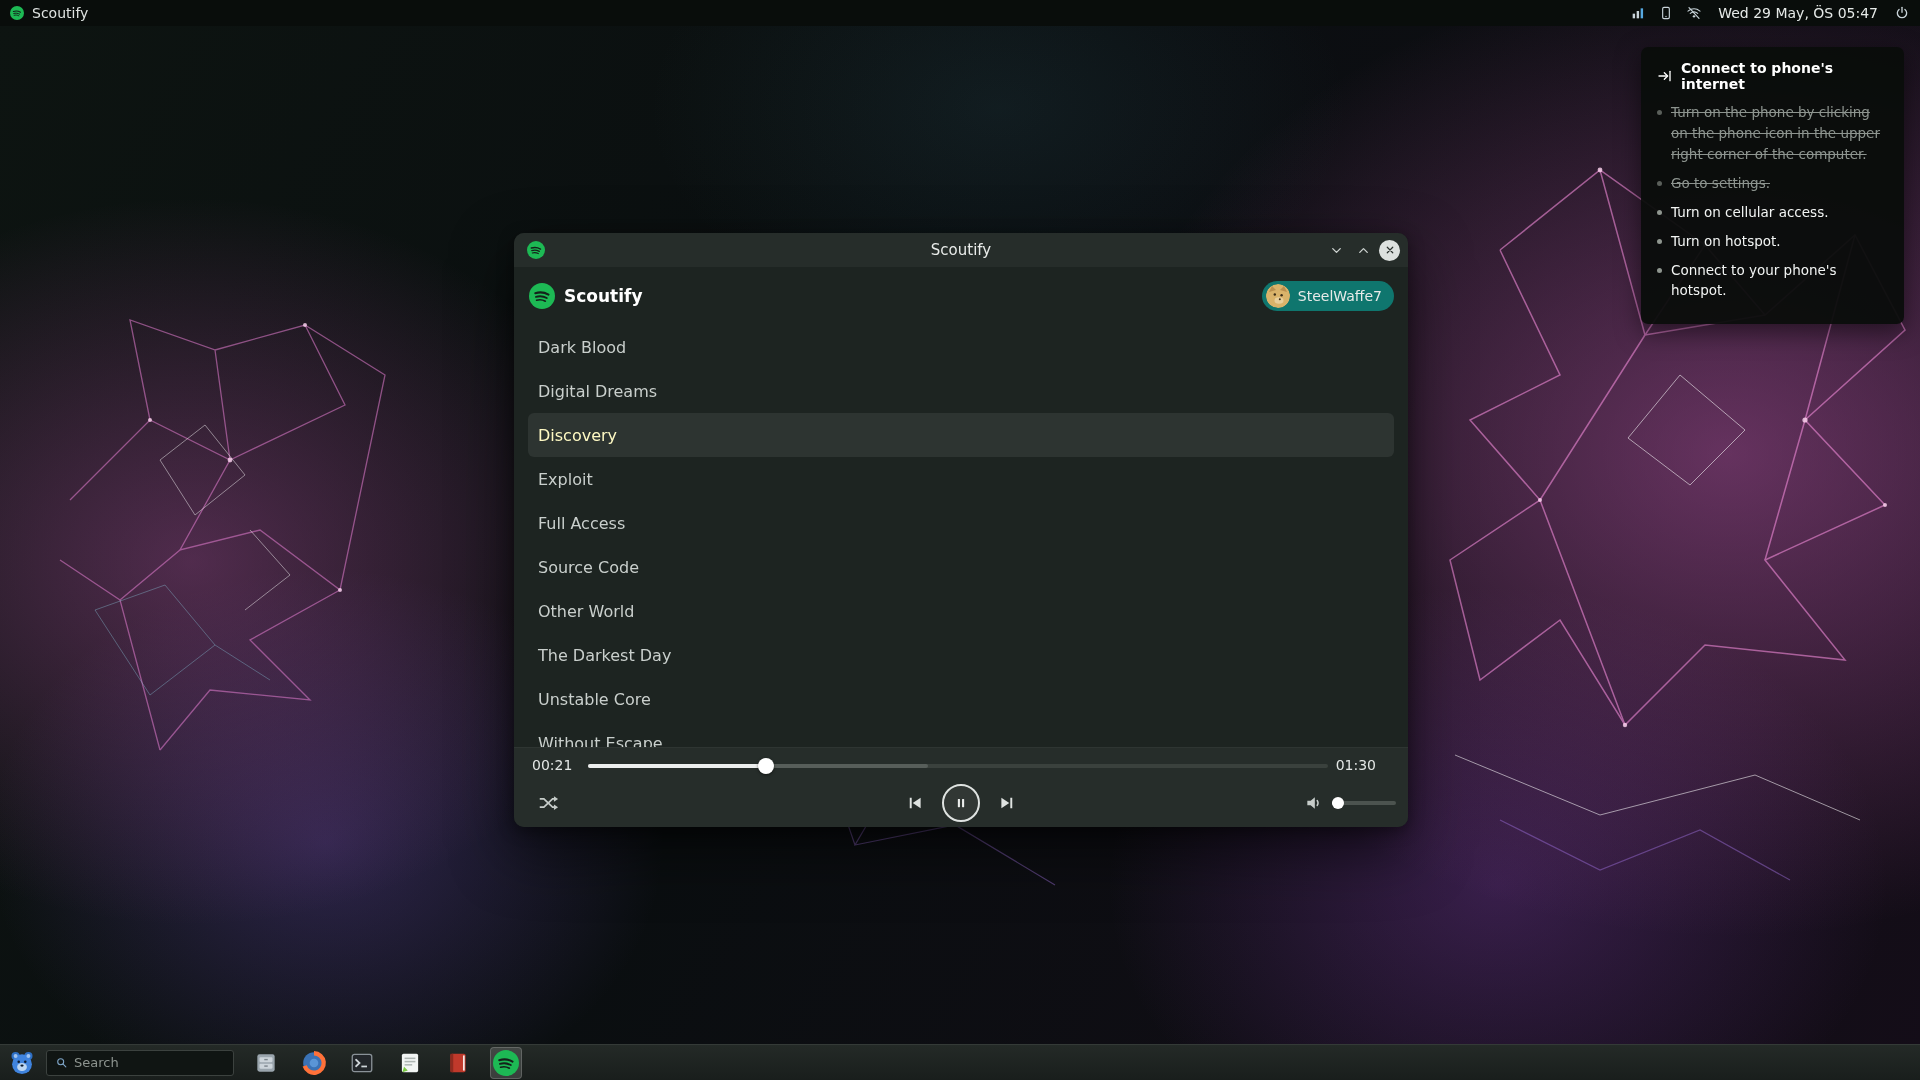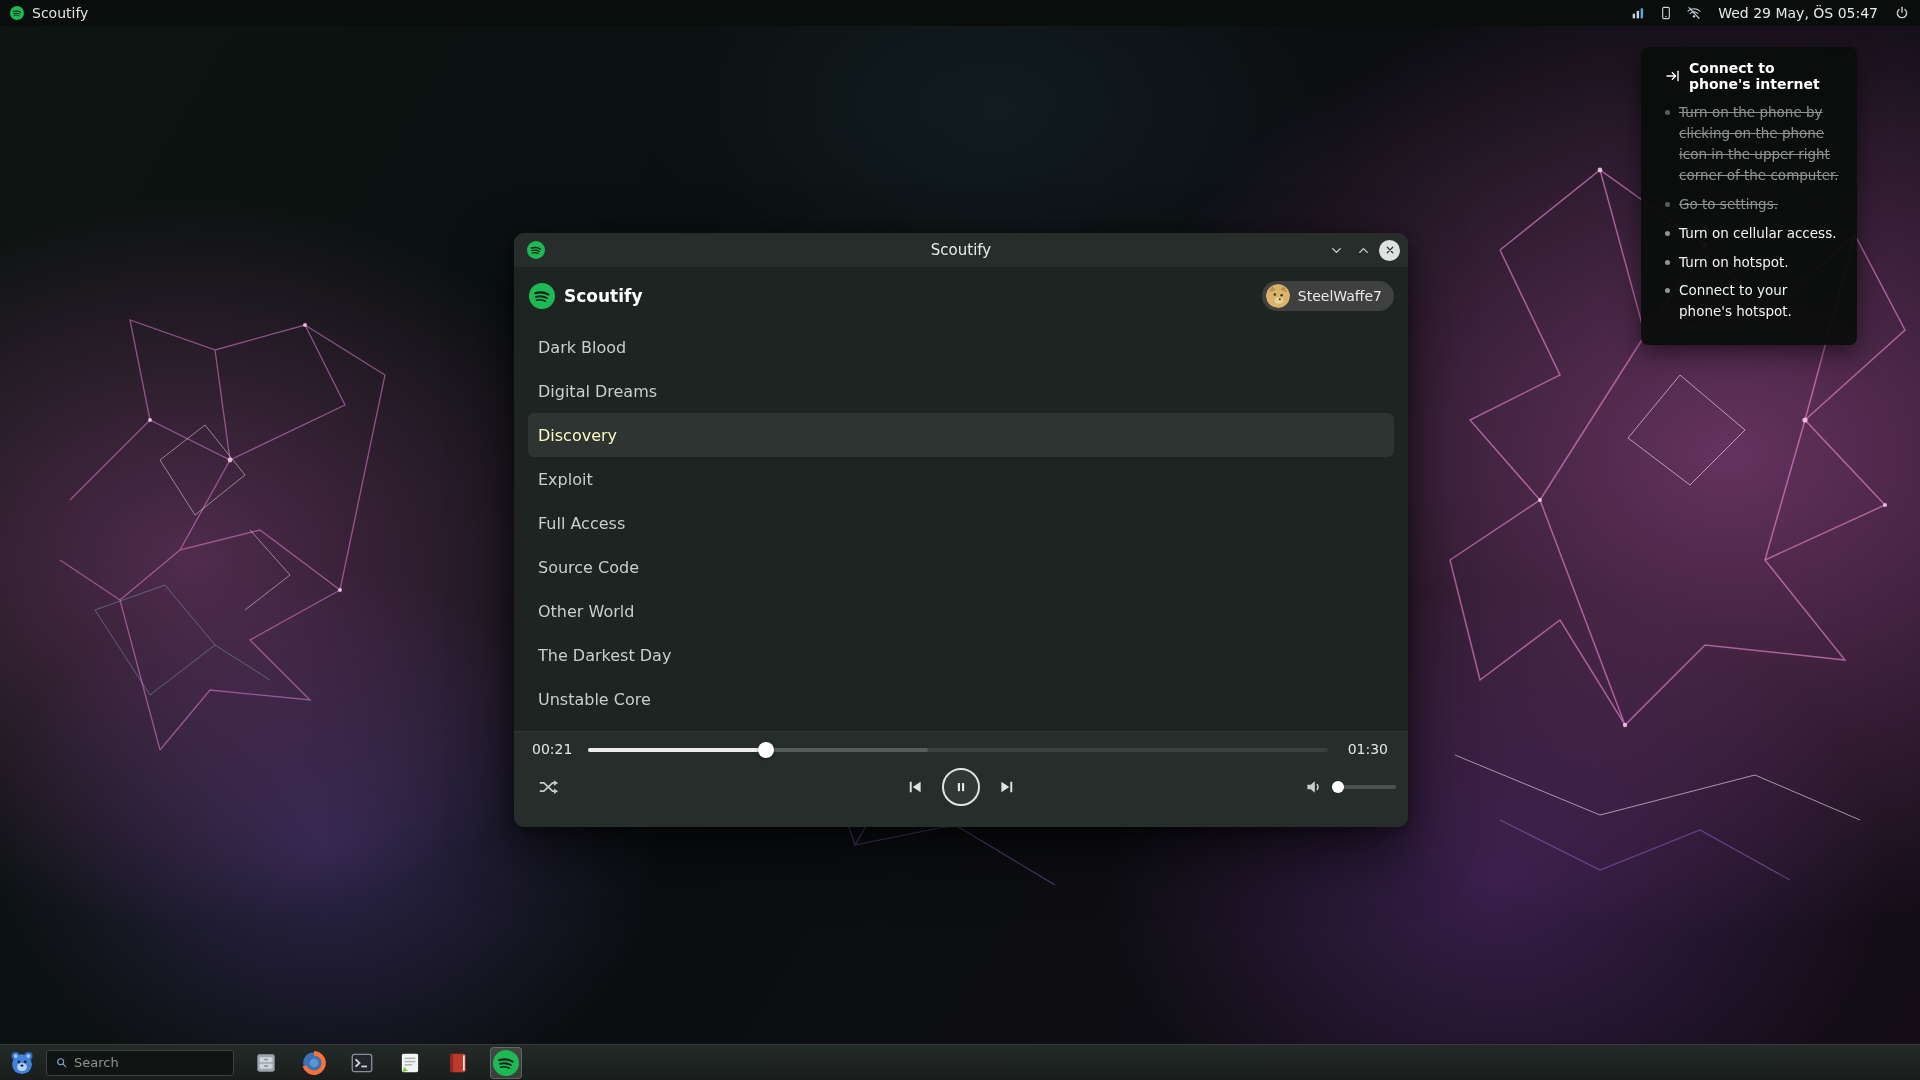--- a/index.html
+++ b/index.html
@@ -20,22 +20,22 @@
   .topbar { position:absolute; top:0; left:0; right:0; height:26px; z-index:20;
     background:#090d0b; display:flex; align-items:center; justify-content:space-between;
     color:#dfe3e1; font-size:14px; padding:0 10px; }
   .topbar-left { display:flex; align-items:center; gap:8px; }
   .topbar-right { display:flex; align-items:center; gap:12px; }
   .topbar svg { display:block; }
   .tb-ico { width:16px; height:16px; color:#c9d4da; }
   .clock { font-size:14px; color:#e6eae8; padding:0 4px; white-space:nowrap; }
 
   
-  .task-panel { position:absolute; left:1641px; top:47px; width:216px; z-index:15;
-    background:rgba(9,13,11,0.95); border-radius:7px; padding:13px 16px 15px 24px;
+  .task-panel { position:absolute; left:1641px; top:47px; width:263px; z-index:15;
+    background:rgba(9,13,11,0.95); border-radius:7px; padding:13px 16px 15px 16px;
     color:#fff; box-shadow:0 8px 24px rgba(0,0,0,0.5); }
   .task-title { display:flex; align-items:center; gap:8px; font-size:14px; font-weight:bold; margin-bottom:10px; }
   .task-title svg { width:16px; height:16px; color:#fff; flex:none; }
   .task-list { list-style:none; }
   .task-item { display:flex; gap:9px; font-size:13.5px; line-height:1.55; margin-bottom:8px; color:#f2f4f3; }
   .task-item .bullet { flex:none; width:5px; height:5px; border-radius:50%; background:#8f968f; margin-top:8px; }
   .task-item.done { color:#8d948f; text-decoration:line-through; }
   .task-item.done .bullet { opacity:0.6; }
 
   
@@ -52,37 +52,37 @@
     display:flex; align-items:center; justify-content:center; cursor:default; border-radius:50%; }
   .tb-btn svg { width:15px; height:15px; }
   .tb-btn.close { background:#dde1df; color:#2a302d; width:21px; height:21px; }
   .tb-btn.close svg { width:12px; height:12px; }
 
   .app-header { position:absolute; top:34px; left:0; right:0; height:58px;
     display:flex; align-items:center; justify-content:space-between; padding:0 14px 0 15px; }
   .app-brand { display:flex; align-items:center; gap:9px; }
   .app-brand svg { width:26px; height:26px; }
   .app-brand .brand-name { color:#fff; font-size:17px; font-weight:600; }
-  .user-pill { display:flex; align-items:center; gap:8px; background:#404040; border-radius:16px;
+  .user-pill { display:flex; align-items:center; gap:8px; background:#0f766e; border-radius:16px;
     height:30px; padding:0 12px 0 4px; }
   .avatar { width:24px; height:24px; border-radius:50%; overflow:hidden; display:block; }
   .avatar svg { width:24px; height:24px; display:block; }
   .user-pill .uname { color:#e8ebe9; font-size:14px; }
 
   .track-list { position:absolute; top:92px; left:0; right:0; bottom:80px; overflow:hidden; }
   .track-row { height:44px; margin:0 14px; padding:0 10px; display:flex; align-items:center;
     border-radius:6px; color:#c9cfcc; font-size:16px; }
   .track-row.selected { background:#2d3431; color:#fef9c3; }
 
   
-  .player { position:absolute; left:0; right:0; bottom:0; height:96px; background:#262d2a;
+  .player { position:absolute; left:0; right:0; bottom:0; height:80px; background:#262d2a;
     border-top:1px solid rgba(255,255,255,0.04); }
   .time { position:absolute; top:9px; font-size:14px; color:#e3e7e5; }
   .time.elapsed { left:18px; }
-  .time.total { right:20px; }
+  .time.total { right:32px; }
   .progress { position:absolute; left:74px; right:80px; top:10px; height:16px; }
   .progress-track { position:absolute; left:0; right:0; top:6px; height:4px; background:#3a413d; border-radius:2px; }
   .progress-buffer { position:absolute; left:0; top:6px; height:4px; background:#575e5a; border-radius:2px; }
   .progress-fill { position:absolute; left:0; top:6px; height:4px; background:#eceeed; border-radius:2px; }
   .progress-knob { position:absolute; top:0; width:16px; height:16px; border-radius:50%; background:#fff;
     box-shadow:0 1px 3px rgba(0,0,0,0.5); }
   .shuffle-btn { position:absolute; left:22px; top:44px; width:24px; height:24px; border:none;
     background:transparent; color:#c6ccc9; }
   .shuffle-btn svg { width:22px; height:22px; }
   .transport { position:absolute; left:50%; top:36px; transform:translateX(-50%);

